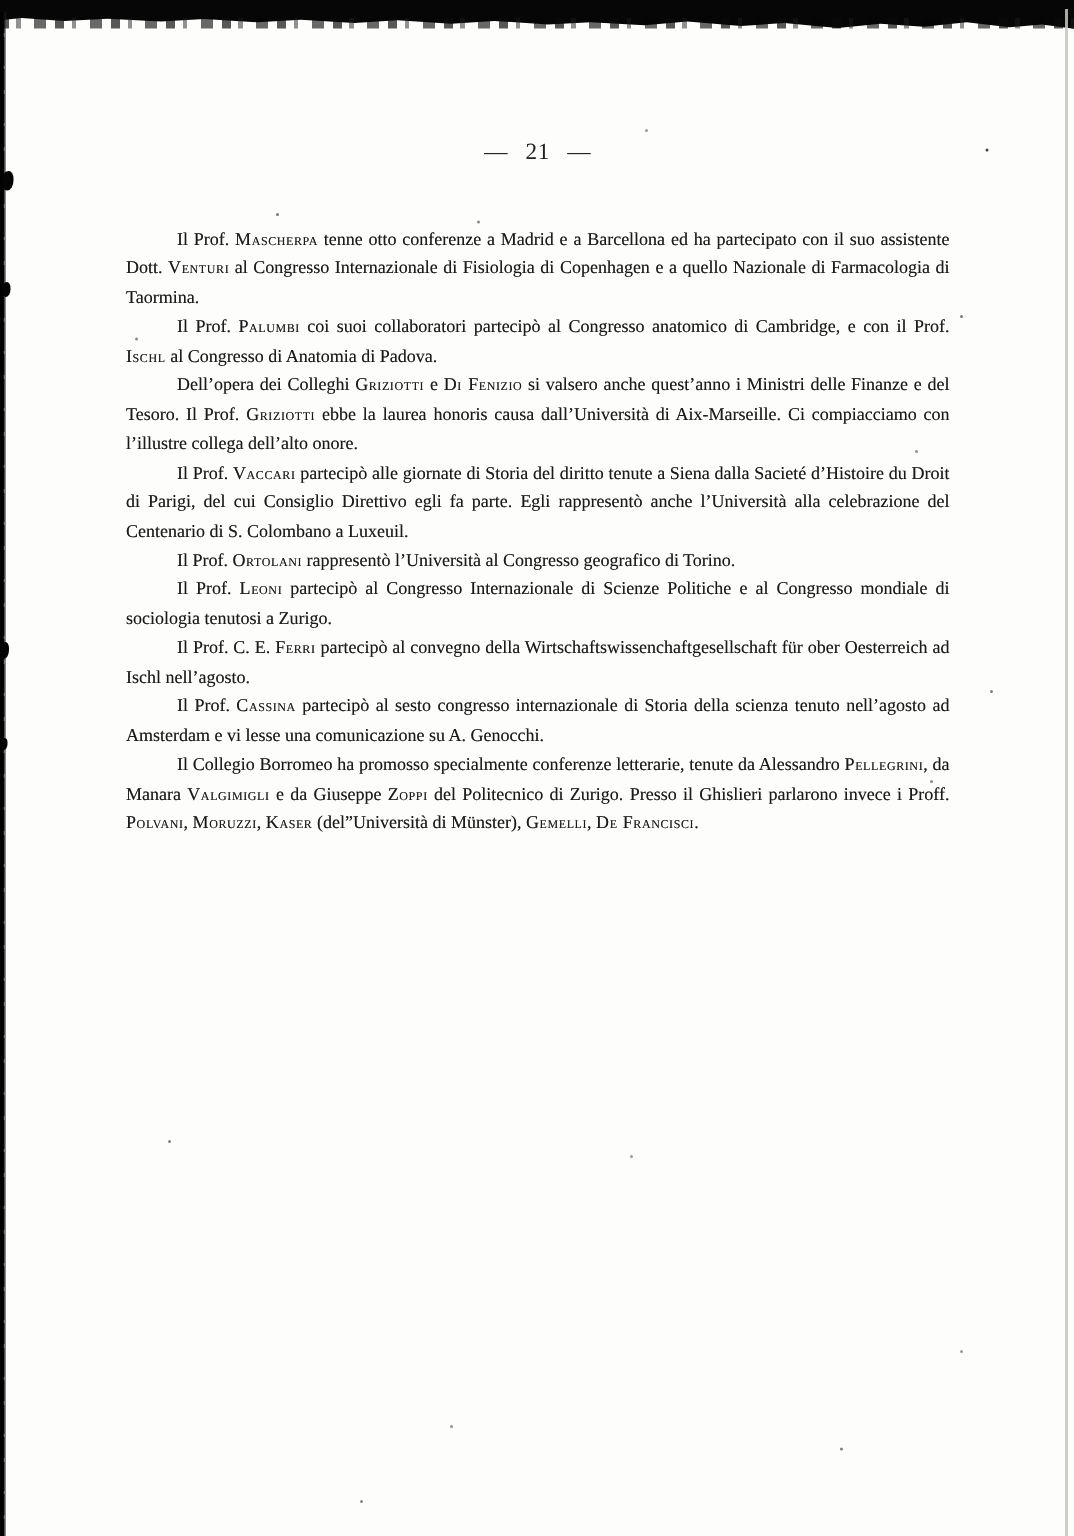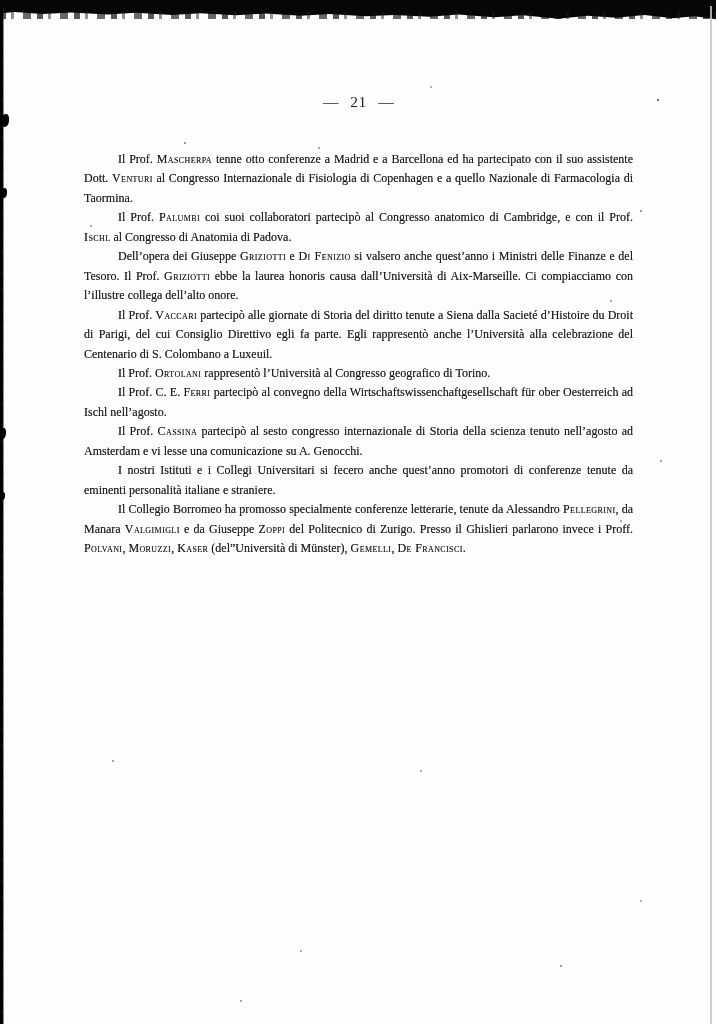--- a/index.html
+++ b/index.html
@@ -118,21 +118,21 @@
   <div class="edge-blob blob-3"></div>
   <div class="edge-blob blob-4"></div>
   <div class="right-edge-line"></div>
   <div class="specks"></div>
 
   <div class="page-number">— 21 —</div>
 
   <div class="text-block">
       <p><span>Il Prof. </span><span class="sc">Mascherpa</span><span> tenne otto conferenze a Madrid e a Barcellona ed ha partecipato con il suo assistente Dott. </span><span class="sc">Venturi</span><span> al Congresso Internazionale di Fisiologia di Copenhagen e a quello Nazionale di Farmacologia di Taormina.</span></p>
       <p><span>Il Prof. </span><span class="sc">Palumbi</span><span> coi suoi collaboratori partecipò al Congresso anatomico di Cambridge, e con il Prof. </span><span class="sc">Ischl</span><span> al Congresso di Anatomia di Padova.</span></p>
-      <p><span>Dell’opera dei Giuseppe </span><span class="sc">Griziotti</span><span> e </span><span class="sc">Di Fenizio</span><span> si valsero anche quest’anno i Ministri delle Finanze e del Tesoro. Il Prof. </span><span class="sc">Griziotti</span><span> ebbe la laurea honoris causa dall’Università di Aix-Marseille. Ci compiacciamo con l’illustre collega dell’alto onore.</span></p>
+      <p><span>Dell’opera dei Colleghi </span><span class="sc">Griziotti</span><span> e </span><span class="sc">Di Fenizio</span><span> si valsero anche quest’anno i Ministri delle Finanze e del Tesoro. Il Prof. </span><span class="sc">Griziotti</span><span> ebbe la laurea honoris causa dall’Università di Aix-Marseille. Ci compiacciamo con l’illustre collega dell’alto onore.</span></p>
       <p><span>Il Prof. </span><span class="sc">Vaccari</span><span> partecipò alle giornate di Storia del diritto tenute a Siena dalla Sacieté d’Histoire du Droit di Parigi, del cui Consiglio Direttivo egli fa parte. Egli rappresentò anche l’Università alla celebrazione del Centenario di S. Colombano a Luxeuil.</span></p>
       <p><span>Il Prof. </span><span class="sc">Ortolani</span><span> rappresentò l’Università al Congresso geografico di Torino.</span></p>
+      <p><span>Il Prof. </span><span class="sc">Leoni</span><span> partecipò al Congresso Internazionale di Scienze Politiche e al Congresso mondiale di sociologia tenutosi a Zurigo.</span></p>
       <p><span>Il Prof. C. E. </span><span class="sc">Ferri</span><span> partecipò al convegno della Wirtschaftswissenchaftgesellschaft für ober Oesterreich ad Ischl nell’agosto.</span></p>
       <p><span>Il Prof. </span><span class="sc">Cassina</span><span> partecipò al sesto congresso internazionale di Storia della scienza tenuto nell’agosto ad Amsterdam e vi lesse una comunicazione su A. Genocchi.</span></p>
-      <p><span>I nostri Istituti e i Collegi Universitari si fecero anche quest’anno promotori di conferenze tenute da eminenti personalità italiane e straniere.</span></p>
       <p><span>Il Collegio Borromeo ha promosso specialmente conferenze letterarie, tenute da Alessandro </span><span class="sc">Pellegrini</span><span>, da Manara </span><span class="sc">Valgimigli</span><span> e da Giuseppe </span><span class="sc">Zoppi</span><span> del Politecnico di Zurigo. Presso il Ghislieri parlarono invece i Proff. </span><span class="sc">Polvani</span><span>, </span><span class="sc">Moruzzi</span><span>, </span><span class="sc">Kaser</span><span> (del”Università di Münster), </span><span class="sc">Gemelli</span><span>, </span><span class="sc">De Francisci</span><span>.</span></p>
     </div>
 </div>
 
 </body></html>

